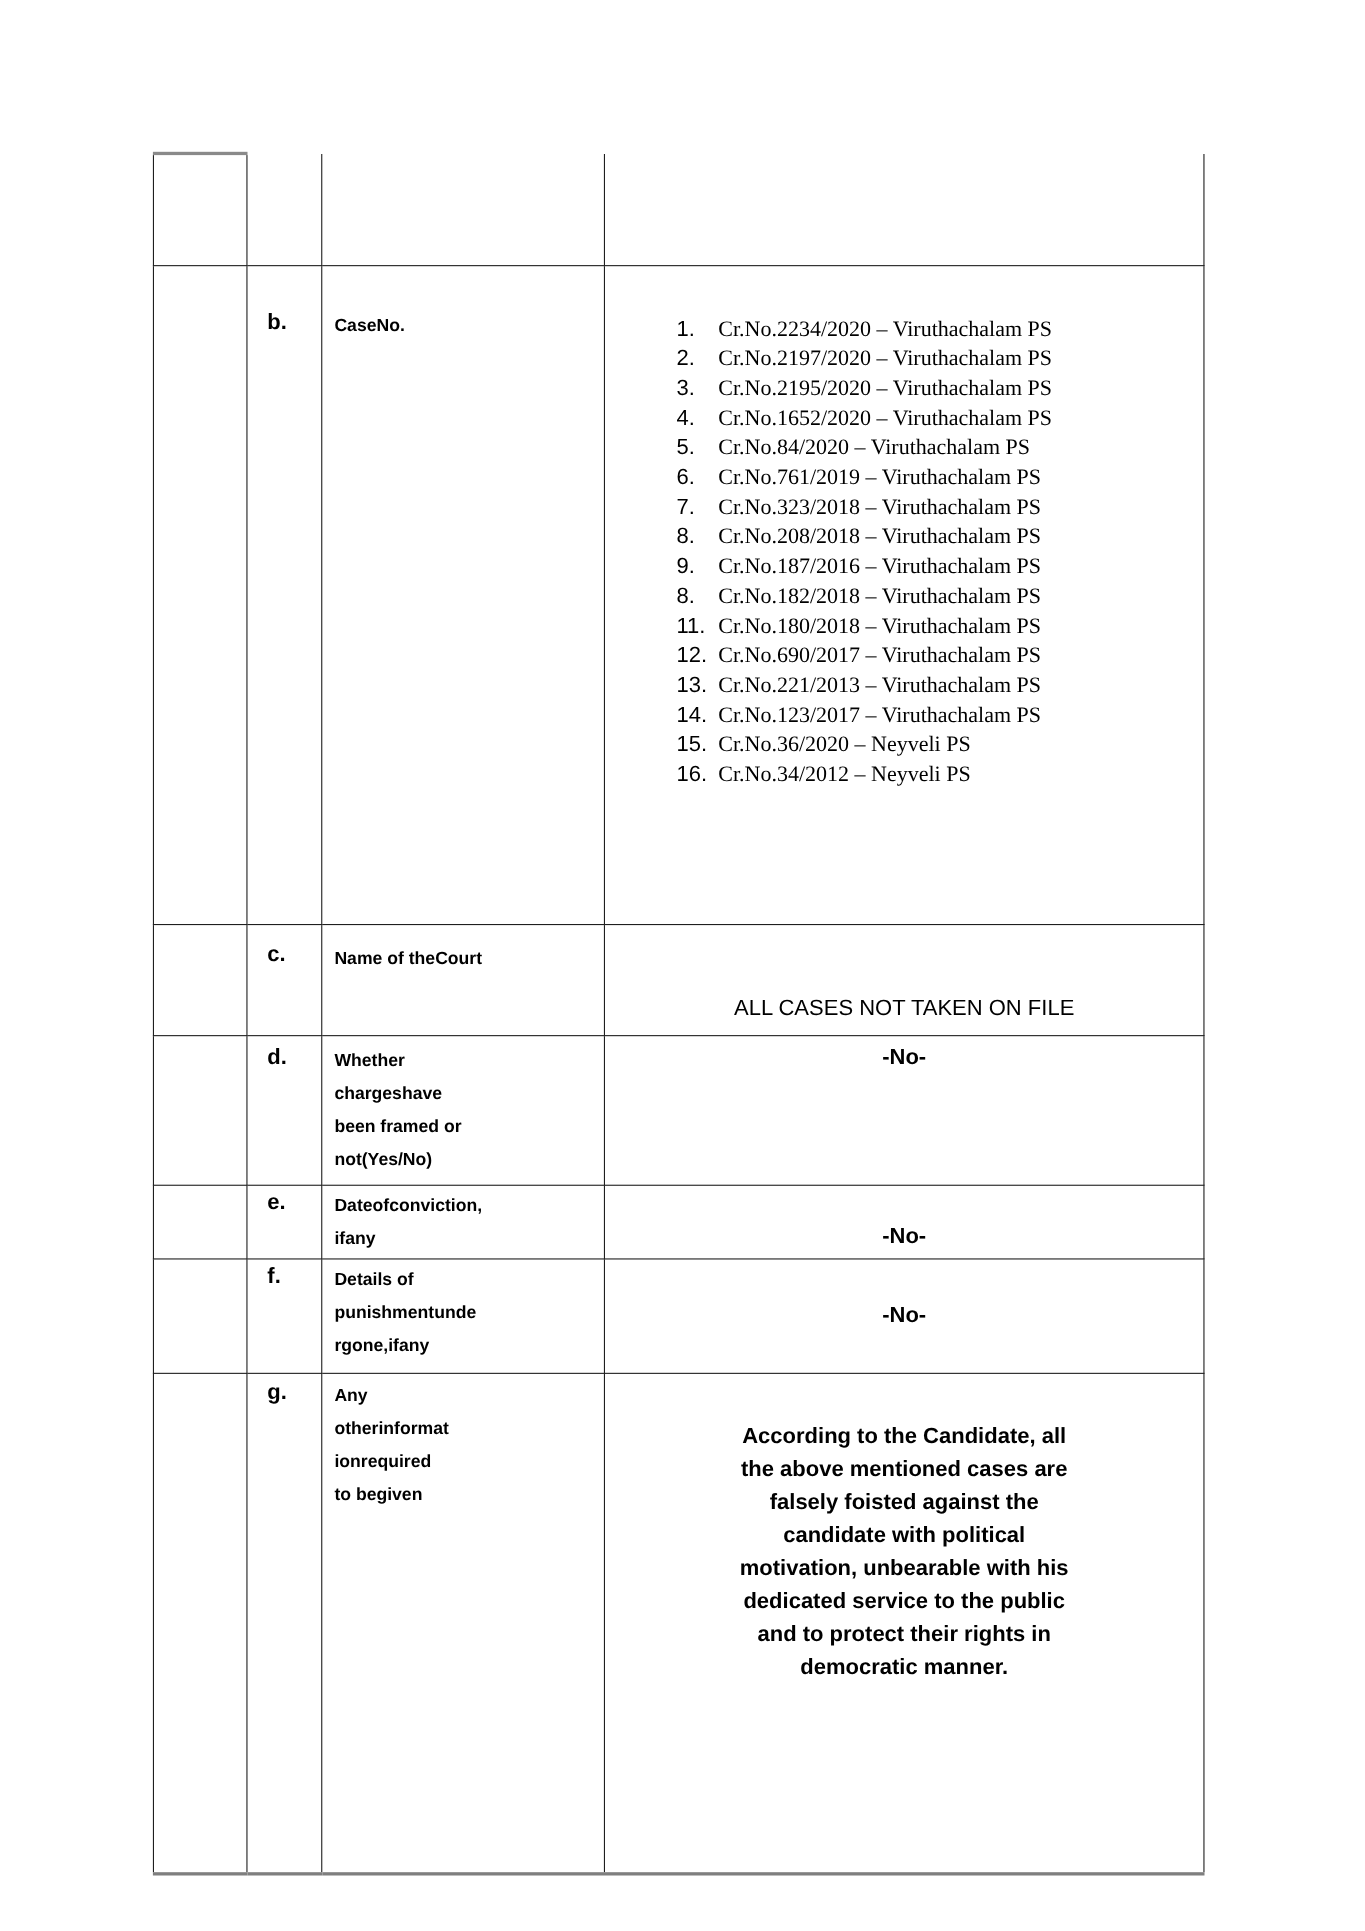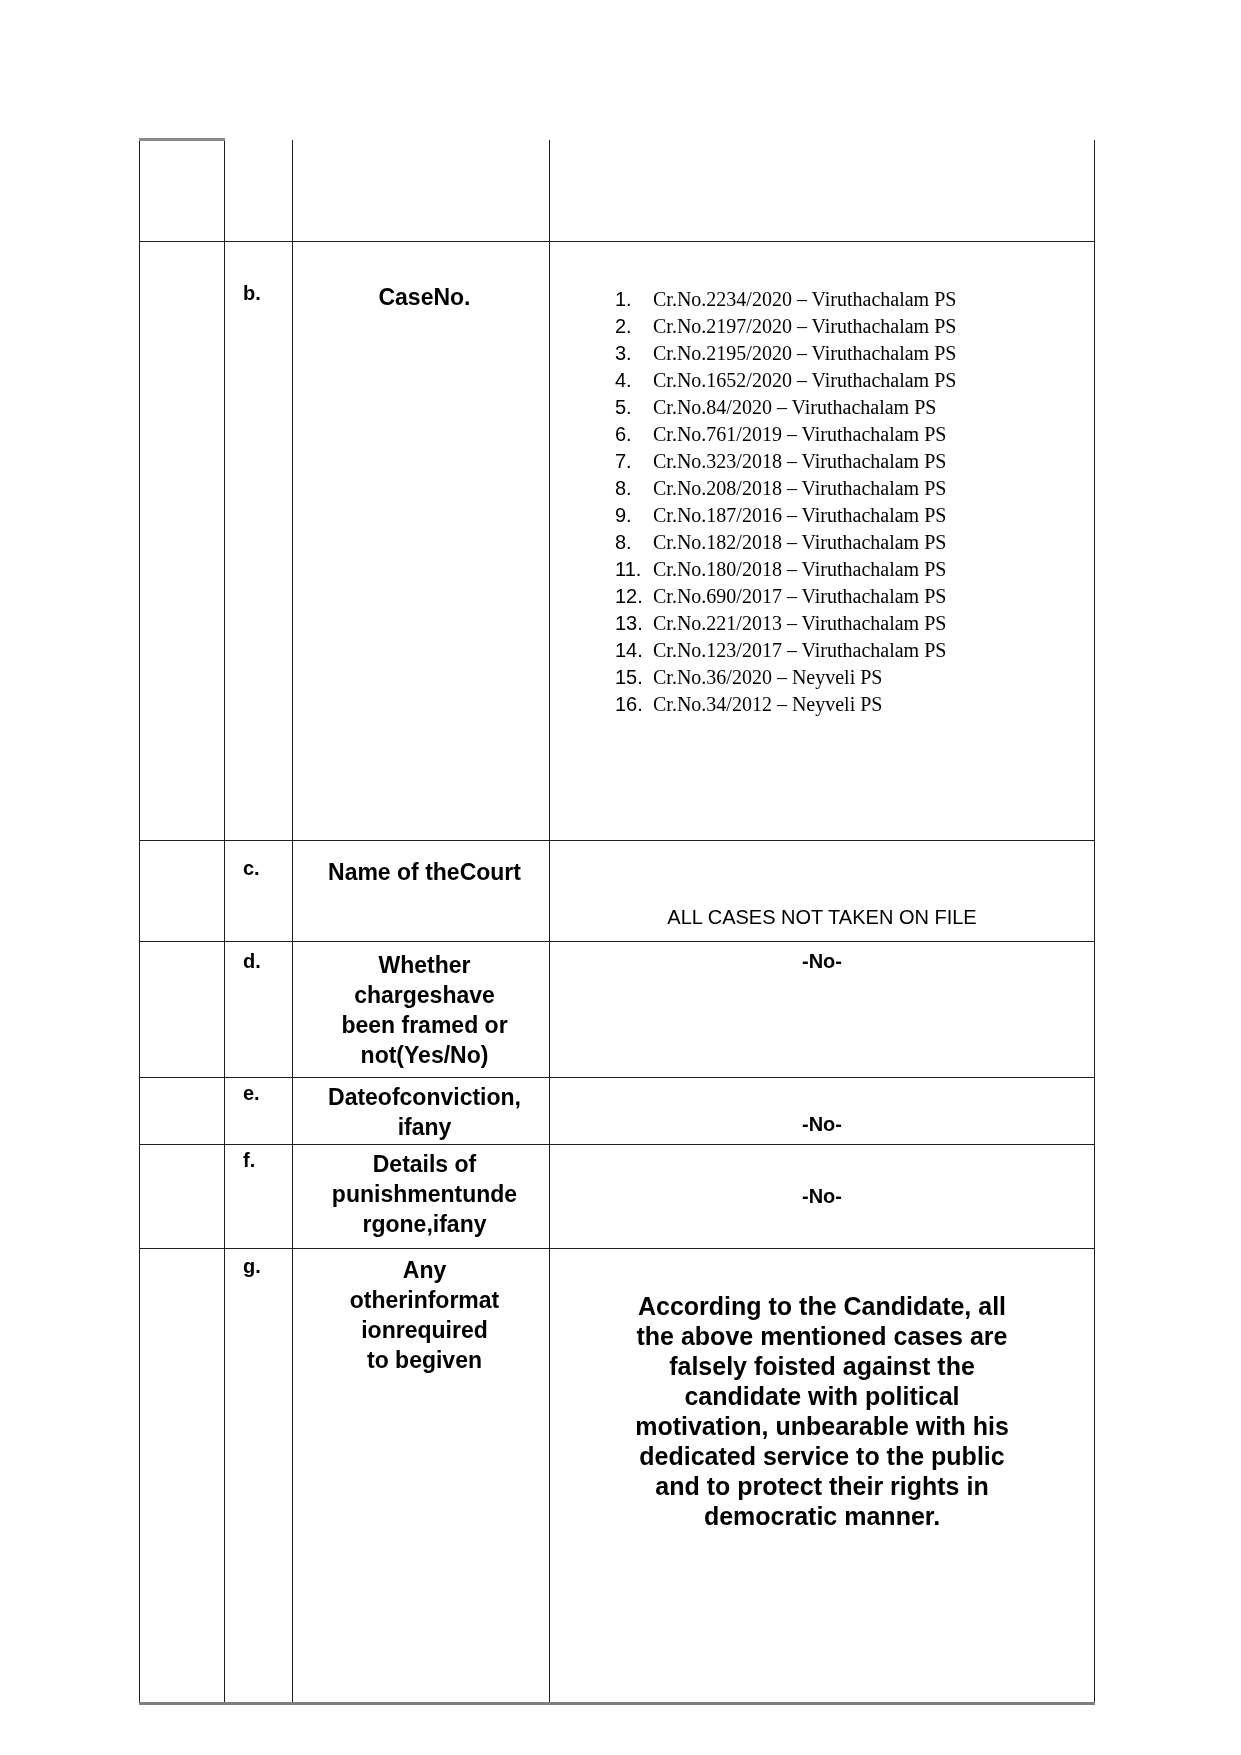--- a/index.html
+++ b/index.html
@@ -19,35 +19,35 @@
   
   tr.r0{height:102px}
   tr.rb{height:599px}
   tr.rc{height:101px}
   tr.rd{height:136px}
   tr.re{height:67px}
   tr.rf{height:104px}
   tr.rg{height:455px}
   
   td.letter{font-weight:bold;font-size:20px;padding-left:18px;}
-  td.label{font-weight:bold;font-size:23px;line-height:30px;padding-left:11px;padding-right:4px;white-space:pre-line;text-align:center;}
+  td.label{font-weight:bold;font-size:16px;line-height:30px;padding-left:11px;padding-right:4px;white-space:pre-line;}
   td.value{font-size:20px;text-align:center;padding-left:24px;padding-right:24px;}
   tr.rb td.letter,tr.rb td.label{padding-top:40px;}
   tr.rc td.letter,tr.rc td.label{padding-top:16px;}
   tr.rd td.letter,tr.rd td.label{padding-top:8px;}
   tr.re td.letter,tr.re td.label{padding-top:4px;}
   tr.rf td.letter,tr.rf td.label{padding-top:4px;}
   tr.rg td.letter,tr.rg td.label{padding-top:6px;}
   td.value.v-top{vertical-align:top;padding-top:8px;font-weight:bold;}
   td.value.v-mid{vertical-align:middle;font-weight:bold;}
   td.value.v-bot{vertical-align:bottom;padding-bottom:8px;font-weight:bold;}
   td.value.court{vertical-align:bottom;padding-bottom:12px;font-weight:normal;}
   td.value.par{vertical-align:top;}
   .paragraph{
-    font-weight:bold;font-size:25px;line-height:30px;
+    font-weight:bold;font-size:20px;line-height:30px;
     white-space:pre-line;padding-top:42px;
   }
   .case-list{padding-top:44px;padding-left:41px;text-align:left;}
   .case-item{display:flex;font-size:20px;line-height:27px;font-weight:normal;}
   .case-item .num{flex:0 0 38px;text-align:left;}
   .case-item .txt{white-space:nowrap;font-family:Liberation Serif, serif;}
 </style>
 </head>
 <body>
 

